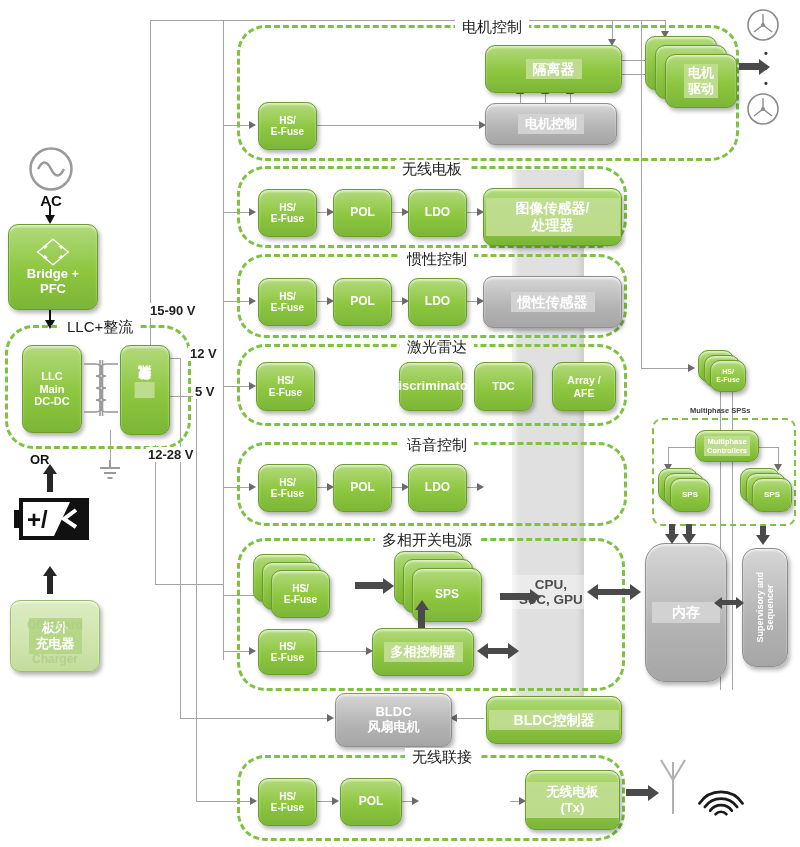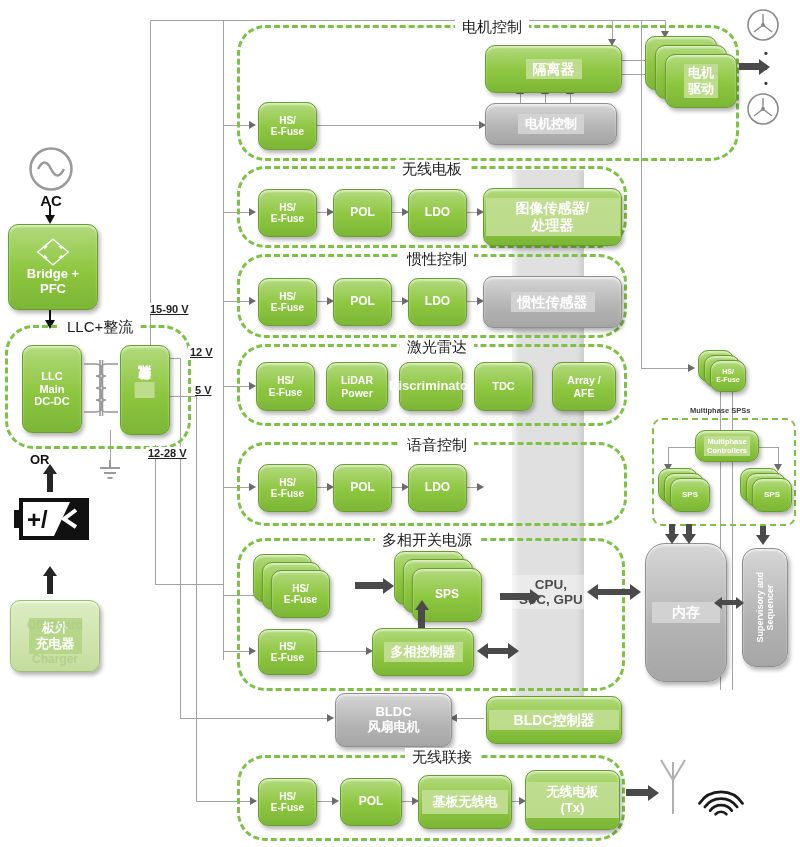--- a/index.html
+++ b/index.html
@@ -25,21 +25,21 @@
         text-align:center; line-height:1.15; }
   .ovl { background:rgba(193,221,146,.92); color:#fff; font-weight:bold; text-align:center;
          padding:2px 7px; line-height:1.2; white-space:pre-line; }
   .ovl.gray { background:rgba(212,212,212,.92); }
   .ghost { position:absolute; width:100%; text-align:center; color:#aecb84; font-weight:bold; opacity:.75; }
 
   
   .grp { position:absolute; border:3px dashed #7dc242; border-radius:28px; z-index:2; background:transparent; }
   .grp-title { position:absolute; z-index:4; background:#fff; padding:0 7px; font-size:15px; color:#1a1a1a; }
 
-  .vlabel { position:absolute; font-weight:bold; font-size:11px; color:#222; z-index:4; background:#fff; padding:0 2px;text-decoration:underline;}
+  .vlabel { position:absolute; font-weight:bold; font-size:13px; color:#222; z-index:4; background:#fff; padding:0 2px;}
 
   
   .hl { position:absolute; height:1px; background:#a3a3a3; z-index:1; }
   .vl { position:absolute; width:1px;  background:#a3a3a3; z-index:1; }
   .ah { position:absolute; width:0; height:0; z-index:2; }
   .ah.r { border:4px solid transparent; border-right:0; border-left:7px solid #6b6b6b; }
   .ah.l { border:4px solid transparent; border-left:0;  border-right:7px solid #6b6b6b; }
   .ah.d { border:4px solid transparent; border-bottom:0; border-top:7px solid #6b6b6b; }
   .ah.u { border:4px solid transparent; border-top:0; border-bottom:7px solid #6b6b6b; }
   .ah.k.d { border-left-width:5px; border-right-width:5px; border-top:9px solid #111; }
@@ -314,24 +314,20 @@
   <div class="kb" style="left:483px;top:276px;width:137px;height:50px;font-size:14px">
     <span class="ovl gray">惯性传感器</span>
   </div>
 
   <div class="grp" style="left:237px;top:344px;width:384px;height:76px"></div>
   <div class="grp-title txt" style="left:400px;top:338px">激光雷达</div>
   <div class="gb" style="left:256px;top:362px;width:57px;height:47px;font-size:10px">
       <span class="txt">HS/
 E-Fuse</span>
     </div>
-  <div class="gb" style="left:326px;top:362px;width:60px;height:47px;font-size:10.5px">
-      <span class="txt">LiDAR
-Power</span>
-    </div>
   <div class="gb" style="left:399px;top:362px;width:62px;height:47px;font-size:13px">
       <span>Discriminator</span>
     </div>
   <div class="gb" style="left:474px;top:362px;width:57px;height:47px;font-size:11px">
       <span>TDC</span>
     </div>
   <div class="gb" style="left:552px;top:362px;width:62px;height:47px;font-size:10.5px">
       <span class="txt">Array /
 AFE</span>
     </div>
@@ -391,23 +387,20 @@
 
   <div class="grp" style="left:237px;top:755px;width:382px;height:80px"></div>
   <div class="grp-title txt" style="left:405px;top:748px">无线联接</div>
   <div class="gb" style="left:258px;top:778px;width:57px;height:46px;font-size:10px">
       <span class="txt">HS/
 E-Fuse</span>
     </div>
   <div class="gb" style="left:340px;top:778px;width:60px;height:46px;font-size:12px">
       <span>POL</span>
     </div>
-  <div class="gb" style="left:418px;top:775px;width:92px;height:52px;font-size:13px">
-    <span class="ovl" style="width:82px;padding:4px 2px">基板无线电</span>
-  </div>
   <div class="gb" style="left:525px;top:770px;width:93px;height:58px;font-size:13px">
     <span class="ovl txt" style="width:82px">无线电板
 (Tx)</span>
   </div>
   <div class="fa r" style="left:626px;top:789px;width:22px;height:7px"></div>
   <svg class="abs" style="left:656px;top:756px;z-index:3" width="34" height="60" viewBox="0 0 34 60">
     <g stroke="#b0b0b0" stroke-width="2" fill="none">
       <line x1="17" y1="6" x2="17" y2="58"></line>
         <line x1="17" y1="24" x2="5" y2="4"></line>
         <line x1="17" y1="24" x2="29" y2="4"></line>

